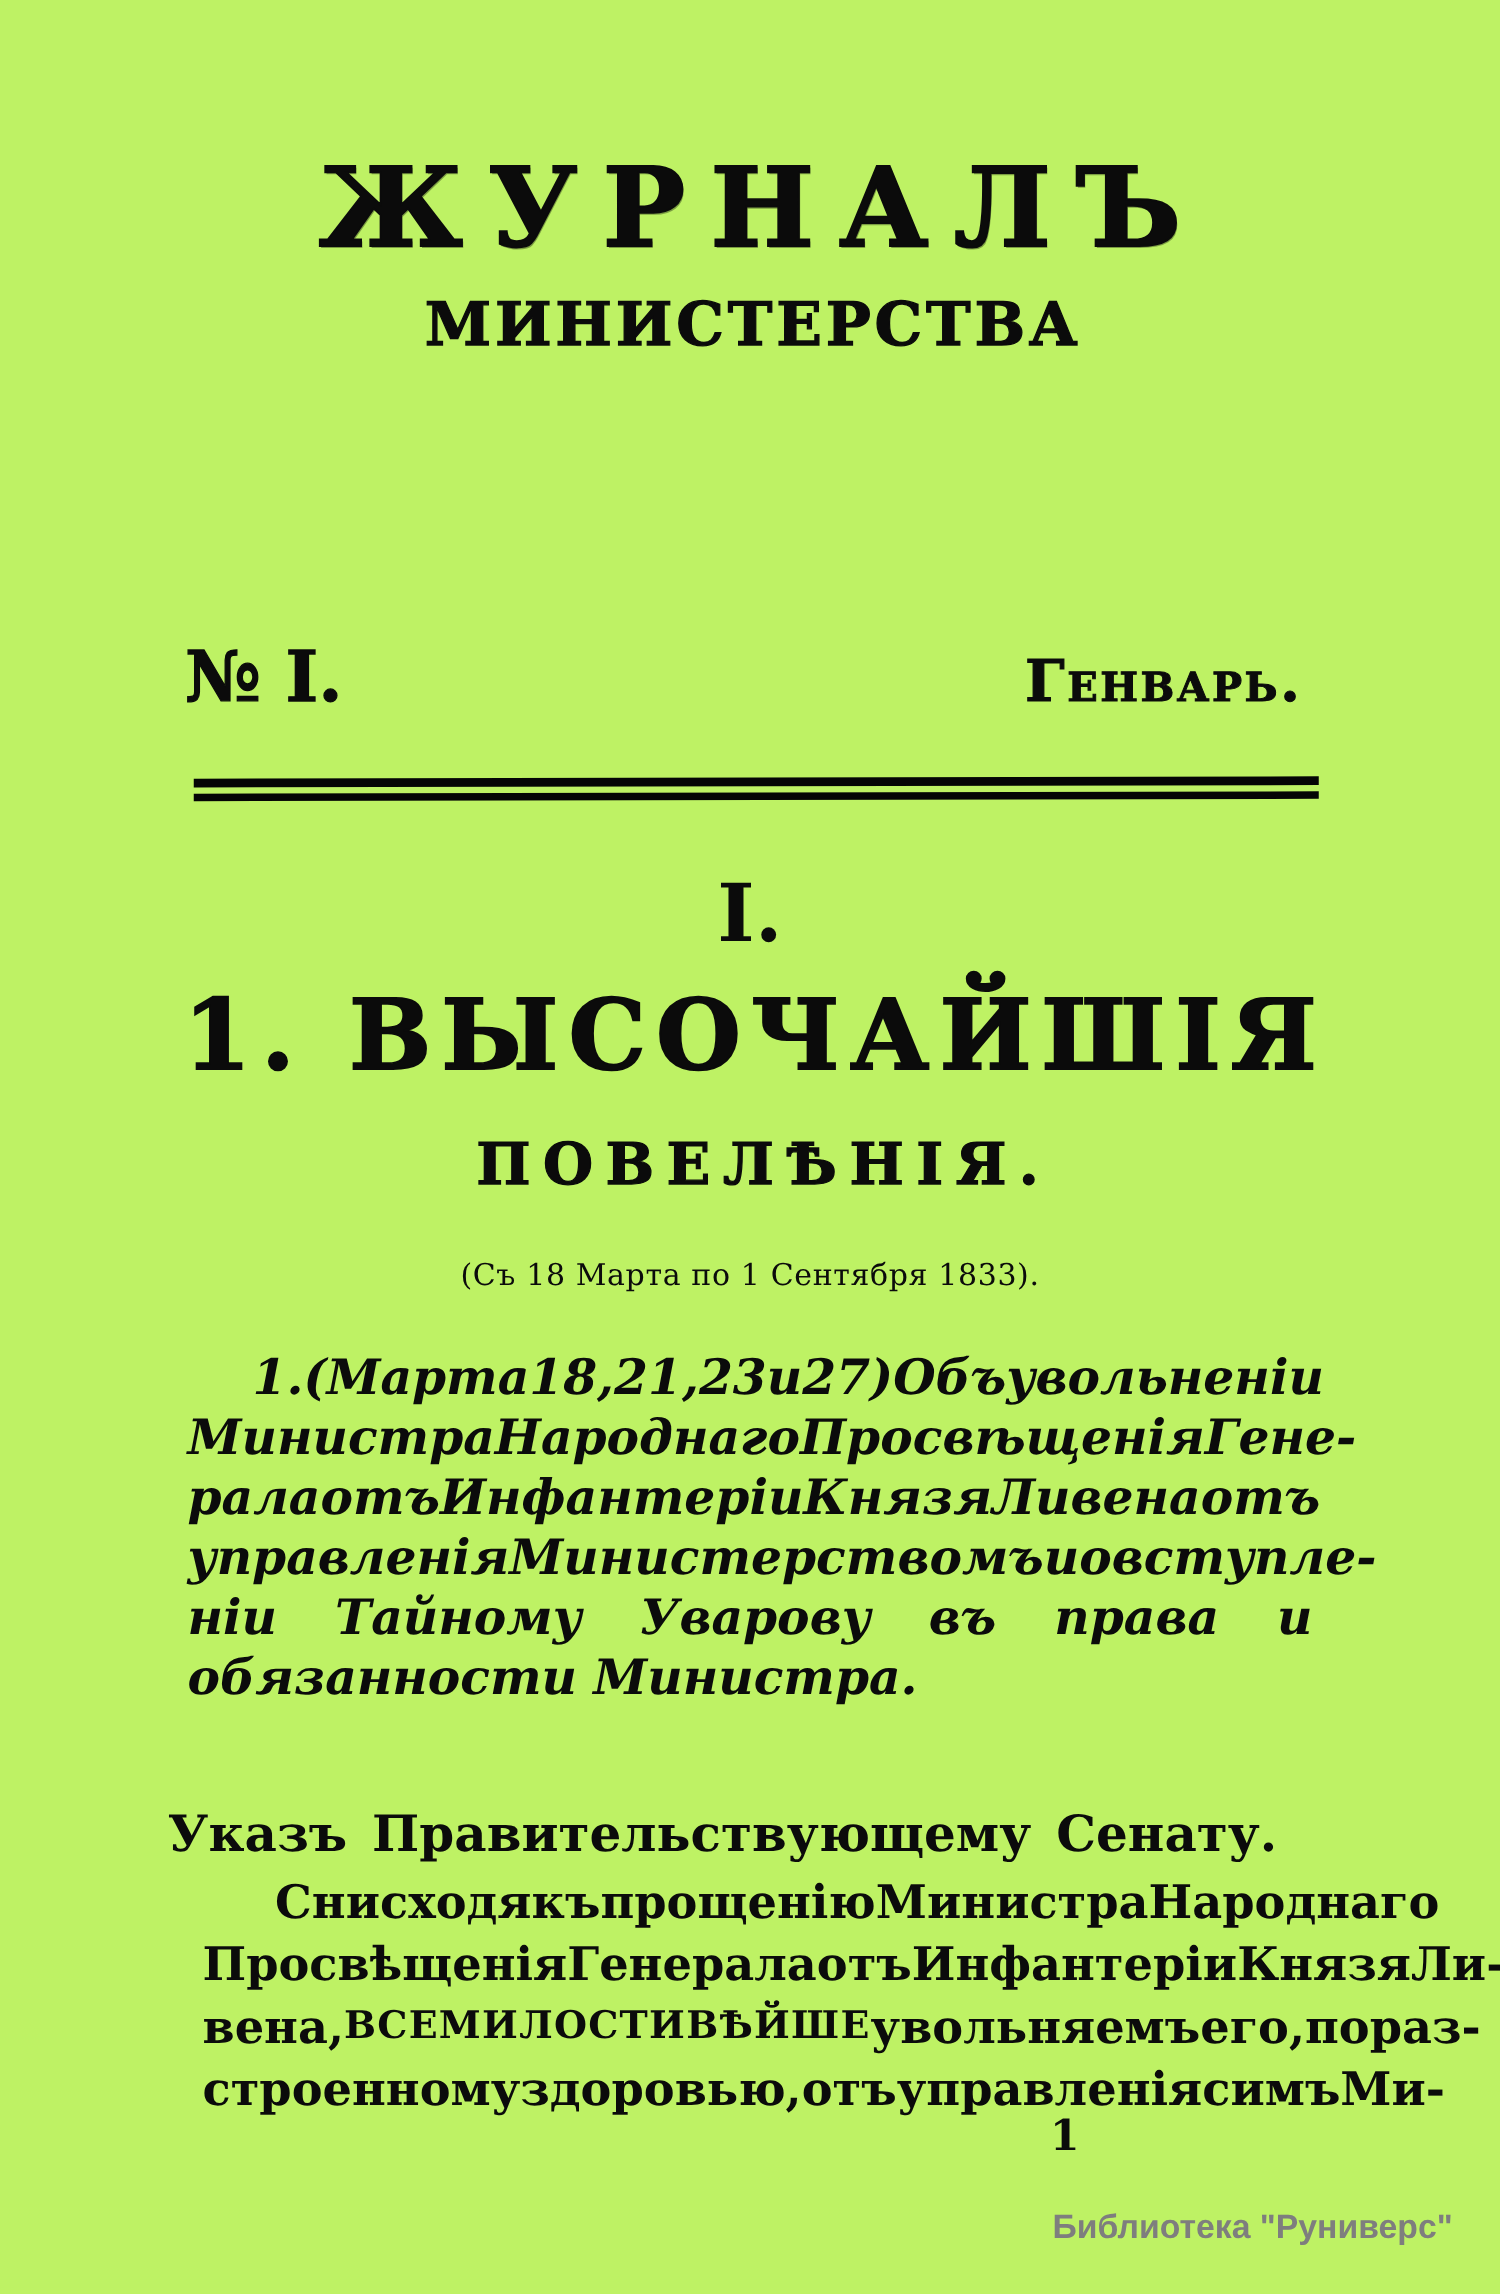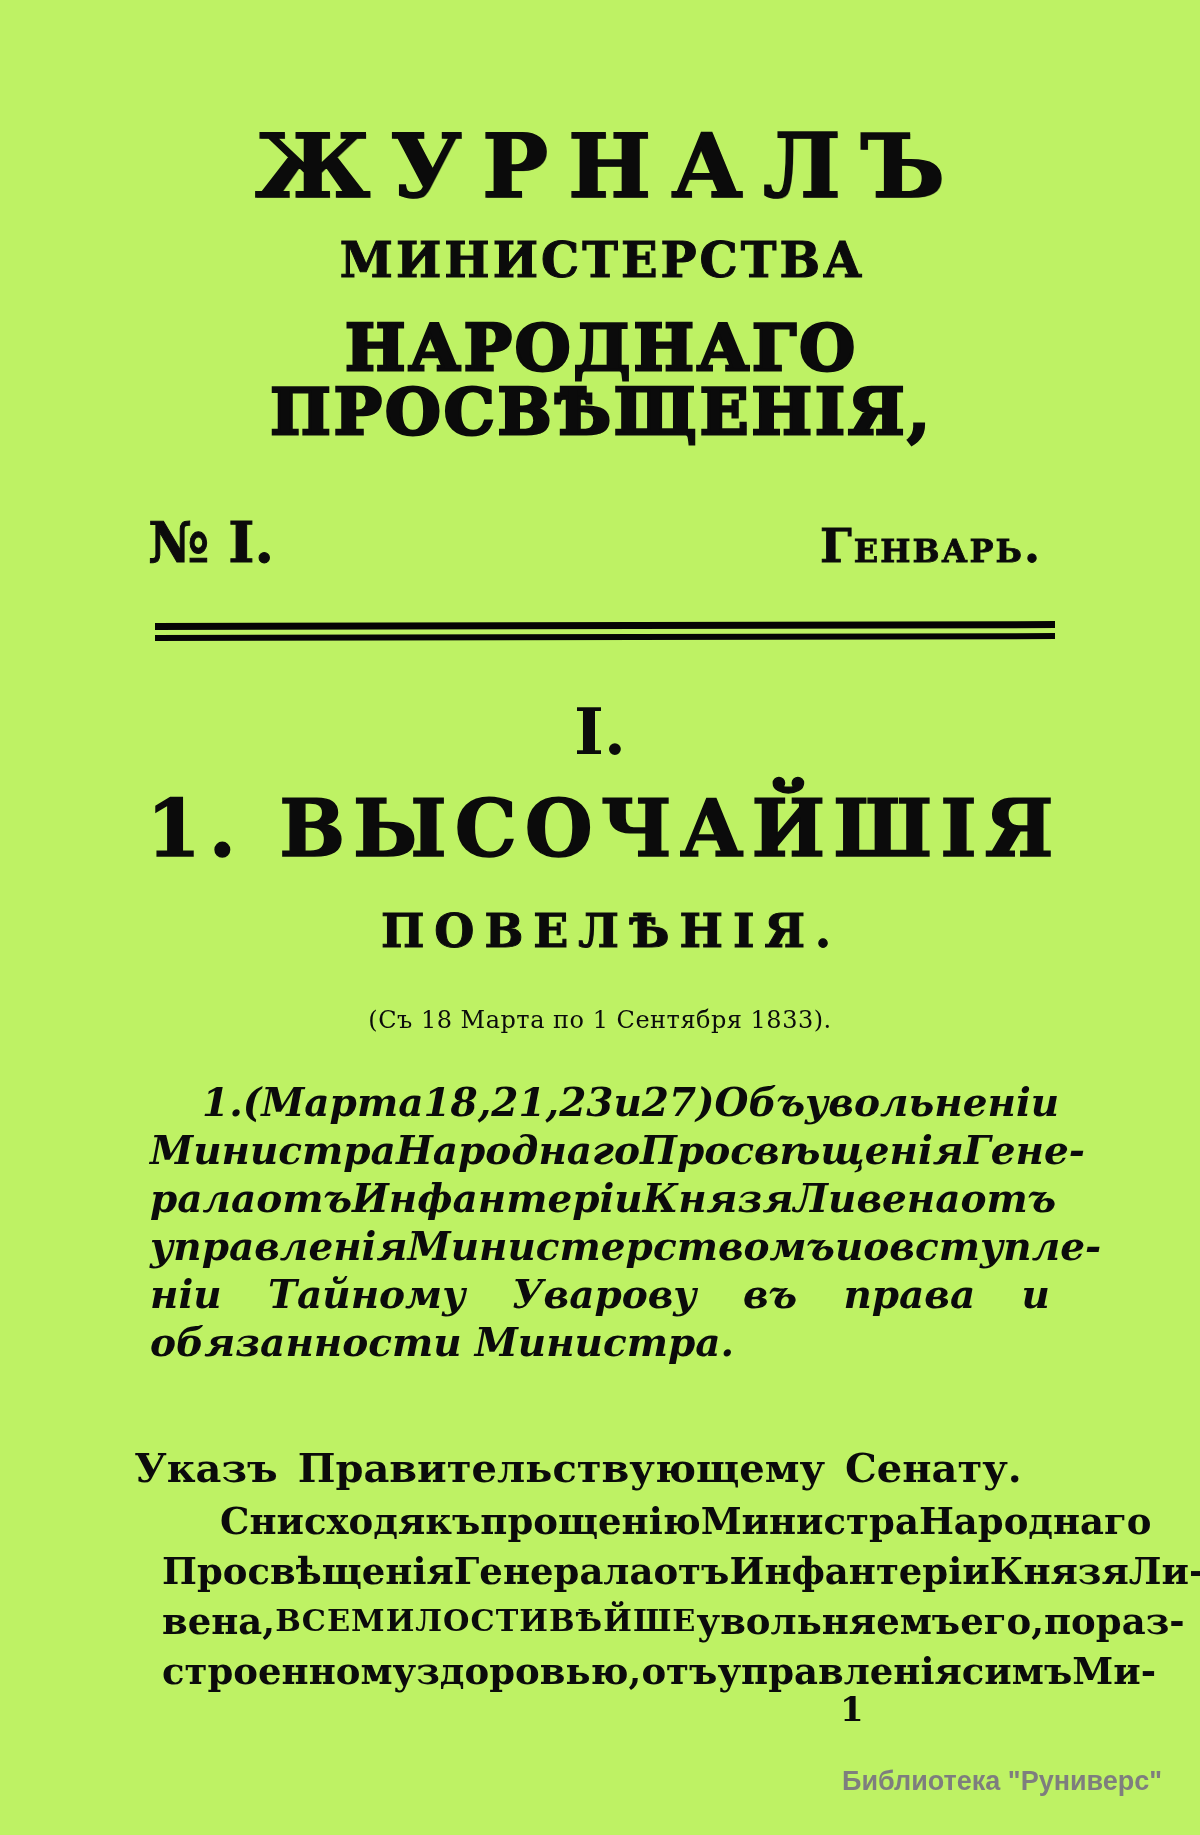--- a/index.html
+++ b/index.html
@@ -97,21 +97,20 @@
 </style>
 </head>
 <body>
 
 <div class="page">
 
   <div class="abs center m-title">ЖУРНАЛЪ</div>
 
   <div class="abs center m-ministry">МИНИСТЕРСТВА</div>
 
-  <div class="abs center m-series">НАРОДНАГО ПРОСВѢЩЕНІЯ,</div>
 
 
   <div class="abs issue-row">
     <span class="issue-no">№ I.</span>
     <span class="issue-month">Генварь.</span>
   </div>
 
   <div class="abs rule"></div>
 
   <div class="abs center s-numeral">I.</div>

